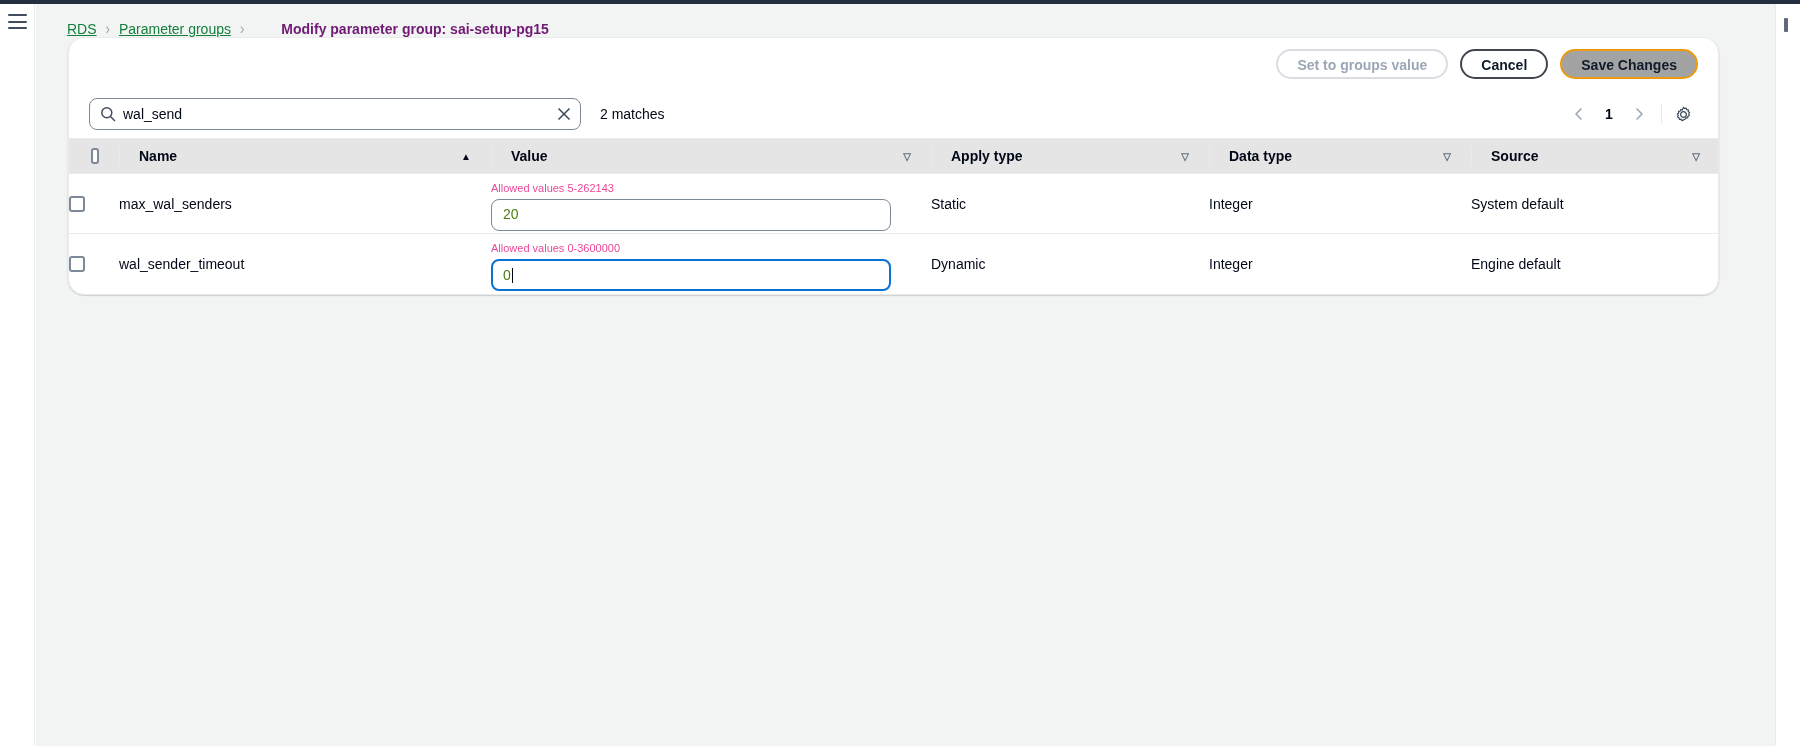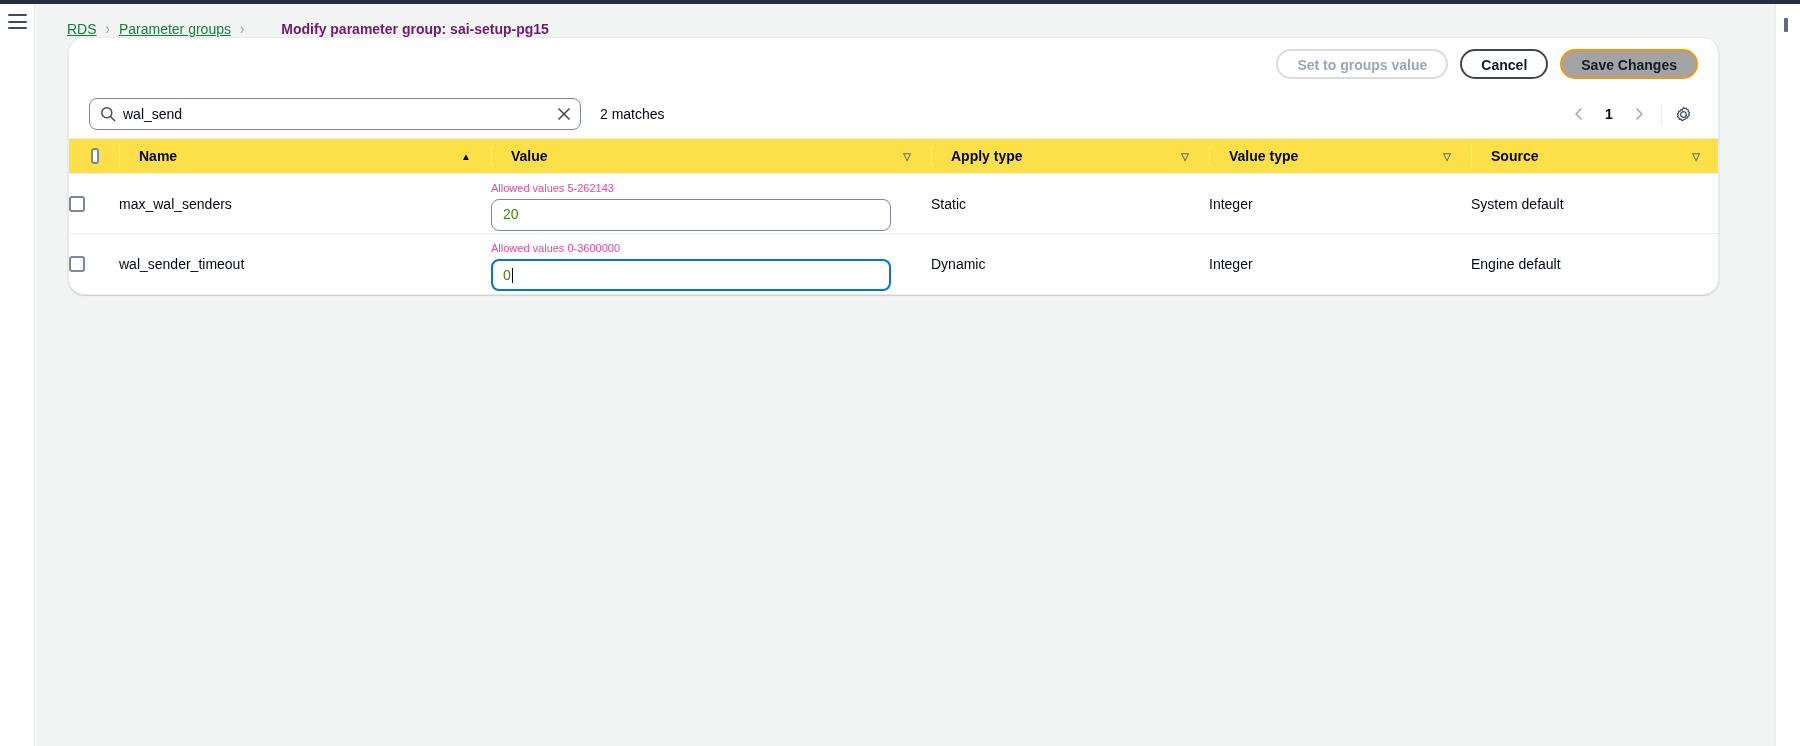--- a/index.html
+++ b/index.html
@@ -253,21 +253,21 @@
     cursor: pointer;
   }
 
   
   table.params {
     width: 100%;
     border-collapse: collapse;
     table-layout: fixed;
   }
   table.params thead th {
-    background: #fde047;
+    background: #e5e5e5;
     border-top: 1px solid #e9ebed;
     border-bottom: 1px solid #e9ebed;
     height: 34px;
     font-size: 14px;
     font-weight: 700;
     color: #000716;
     text-align: left;
     padding: 0;
     vertical-align: middle;
     position: relative;
@@ -464,21 +464,21 @@
           <th class="col-apply">
             <div class="th-div"></div>
             <div class="th-inner pad-l">
               <span class="lbl">Apply type</span>
               <span style="font-size:10px;color:#5f6b7a;">▽</span>
             </div>
           </th>
           <th class="col-dtype">
             <div class="th-div"></div>
             <div class="th-inner pad-l">
-              <span class="lbl">Value type</span>
+              <span class="lbl">Data type</span>
               <span style="font-size:10px;color:#5f6b7a;">▽</span>
             </div>
           </th>
           <th class="col-src">
             <div class="th-div"></div>
             <div class="th-inner pad-l">
               <span class="lbl">Source</span>
               <span style="font-size:10px;color:#5f6b7a;">▽</span>
             </div>
           </th>

